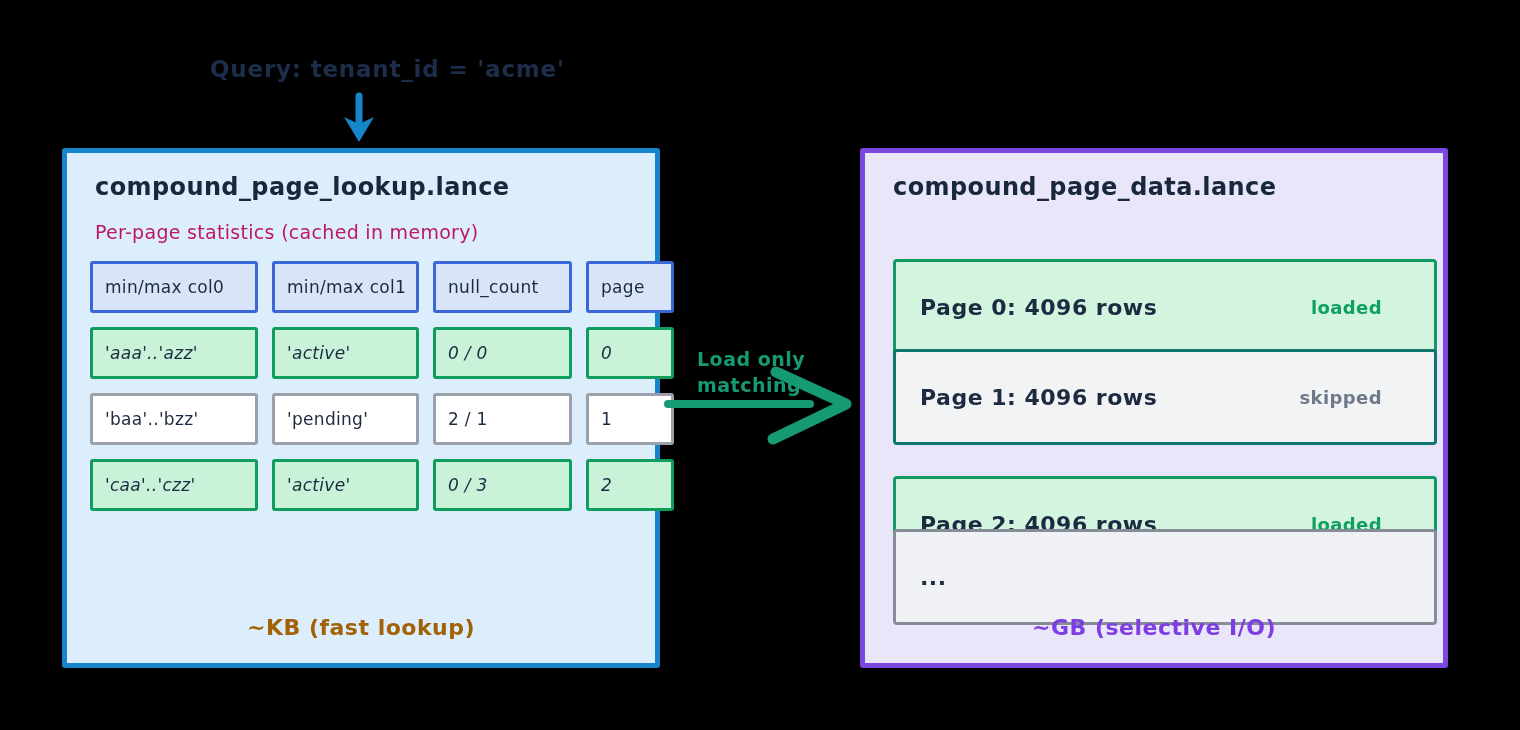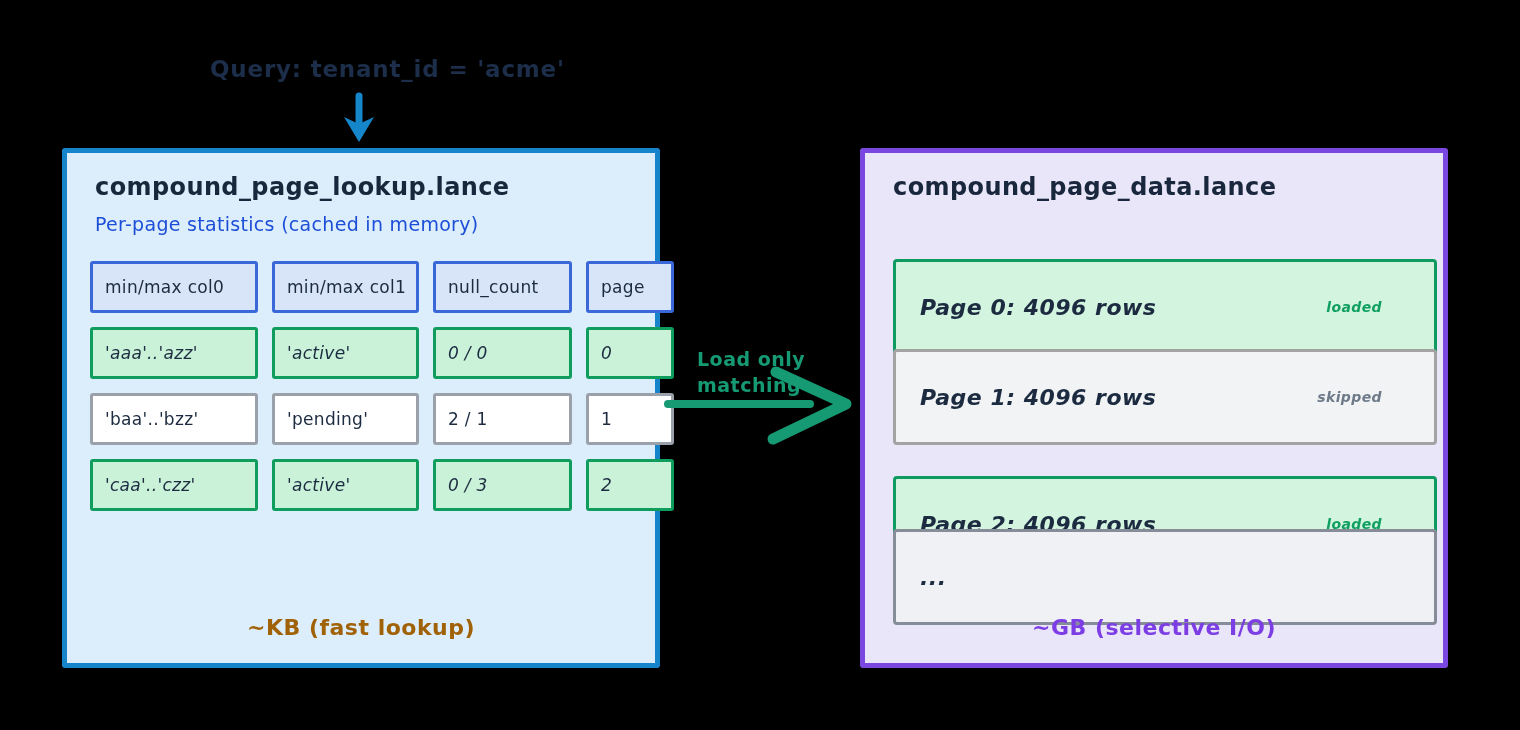--- a/index.html
+++ b/index.html
@@ -19,22 +19,22 @@
     font-size:19px;line-height:26px;font-weight:600;letter-spacing:.5px;
   }
   .panel{position:absolute;top:148px;height:520px;box-sizing:border-box;border-radius:3px;}
   .panel.lookup{left:62px;width:598px;background:#dceefb;border:5px solid #1684cb;padding-left:20px;}
   .panel.data{left:860px;width:588px;background:#eae6f9;border:5px solid #7a48e0;}
   .panel-title{
     position:absolute;left:28px;top:20px;margin:0;
     font-size:24px;font-weight:600;color:#18273c;letter-spacing:.4px;white-space:nowrap;
   }
   .panel-sub{
-    position:absolute;left:28px;top:60px;margin:0;
-    font-size:19px;color:#1d4ed8;letter-spacing:.3px;white-space:nowrap;
+    position:absolute;left:28px;top:68px;margin:0;
+    font-size:19px;color:#be185d;letter-spacing:.3px;white-space:nowrap;
   }
   .panel-footer{
     position:absolute;left:0;top:462px;width:100%;text-align:center;
     font-size:22px;font-weight:600;letter-spacing:.5px;
   }
   .panel-footer.kb{color:#a16207;}
   .panel-footer.gb{color:#7c3ee4;}
   .stats-table{
     position:absolute;left:23px;top:108px;
     display:grid;grid-template-columns:168px 147px 139px 88px;
@@ -44,28 +44,28 @@
     box-sizing:border-box;display:flex;align-items:center;
     padding-left:12px;font-size:17px;color:#1c2b40;
     border-radius:3px;letter-spacing:.3px;white-space:nowrap;
   }
   .cell.h{background:#d8e4f8;border:3px solid #3a68d9;}
   .cell.m{background:#c9f2d9;border:3px solid #0f9d5d;font-style:italic;}
   .cell.p{background:#ffffff;border:3px solid #9aa1aa;}
   .page-row{
     position:absolute;left:28px;width:544px;height:96px;box-sizing:border-box;
     display:flex;align-items:center;justify-content:space-between;
-    padding:0 52px 0 24px;border-radius:4px;font-style:italic;
+    padding:0 52px 0 24px;border-radius:4px;
   }
   .page-row.r0{top:106px;} .page-row.r1{top:196px;} .page-row.r2{top:286px;margin-top:37px;} .page-row.r3{top:376px;}
   .page-row.loaded{background:#d3f5e0;border:3px solid #0e9a60;}
-  .page-row.skipped{background:#f2f3f5;border:3px solid #a3a3a3;}
+  .page-row.skipped{background:#f2f3f5;border:3px solid #0f766e;}
   .page-row.more{background:#f0f1f4;border:3px solid #868d98;}
   .page-label{font-size:22px;color:#1c2b40;font-weight:600;letter-spacing:.5px;}
-  .badge{font-size:14px;font-weight:600;letter-spacing:.4px;}
+  .badge{font-size:18px;font-weight:600;letter-spacing:.4px;}
   .badge.loaded{color:#0f9f61;}
   .badge.skipped{color:#6e7a89;}
 </style>
 </head>
 <body>
 
 <div class="canvas">
 
   <div class="query-label">Query: tenant_id = 'acme'</div>
 

